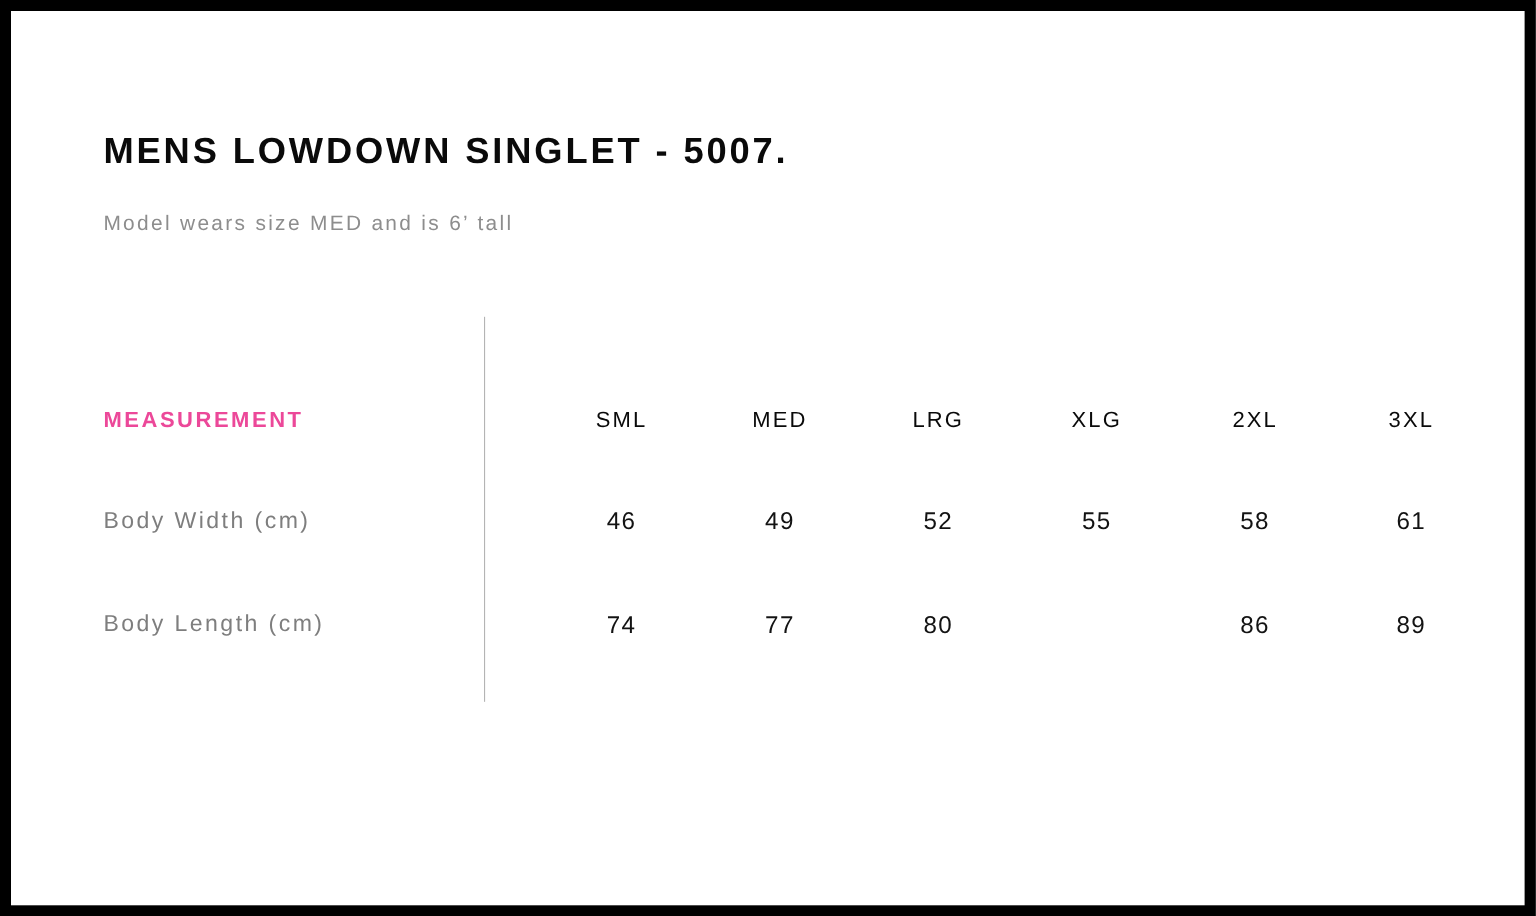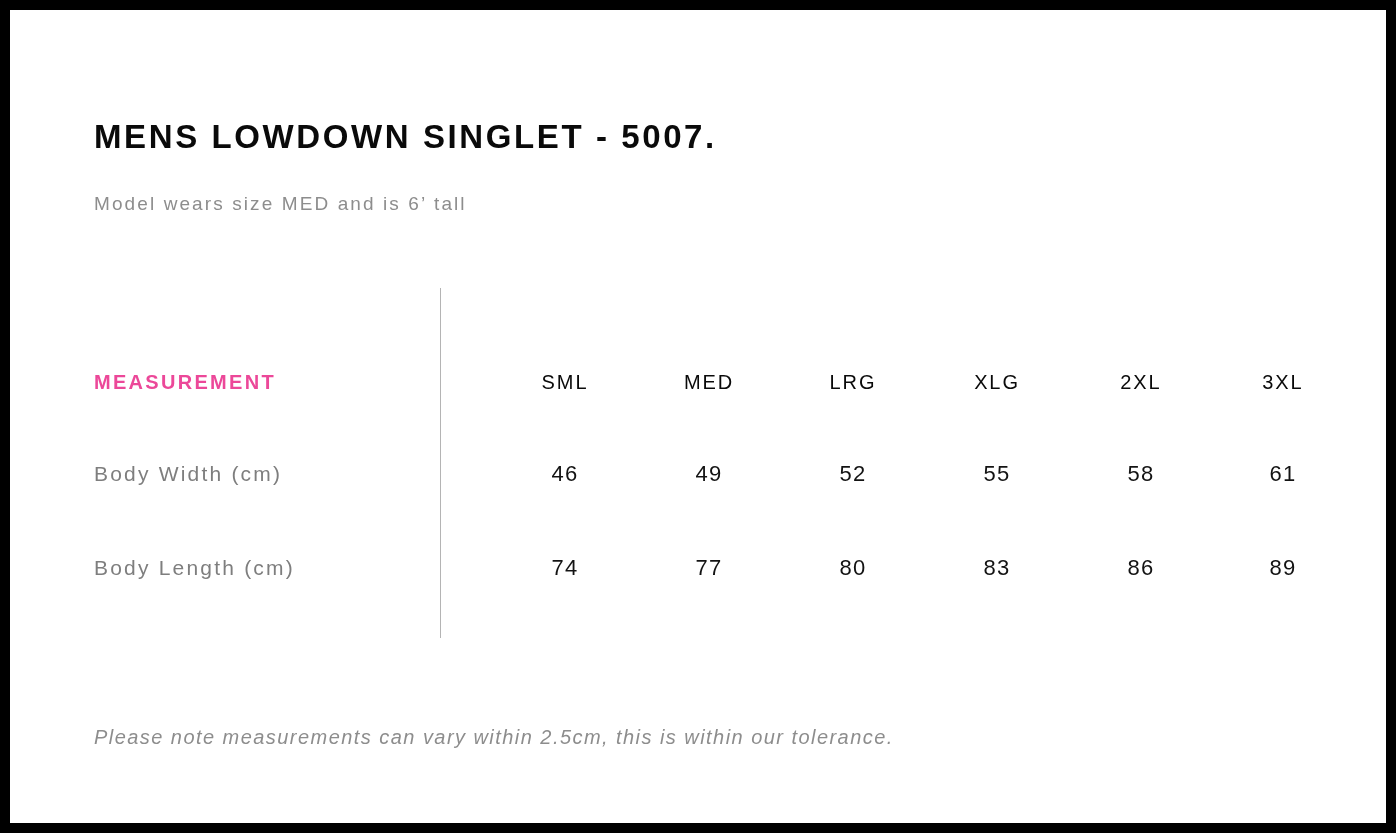--- a/index.html
+++ b/index.html
@@ -160,22 +160,20 @@
       <div class="cell" style="left:927px;">55</div>
       <div class="cell" style="left:1071px;">58</div>
       <div class="cell" style="left:1213px;">61</div>
     </div>
 
     <div class="row row-1">
       <div class="row-label">Body Length (cm)</div>
       <div class="cell" style="left:495px;">74</div>
       <div class="cell" style="left:639px;">77</div>
       <div class="cell" style="left:783px;">80</div>
-      <div class="cell" style="left:927px;">83</div>
       <div class="cell" style="left:1071px;">86</div>
       <div class="cell" style="left:1213px;">89</div>
     </div>
 
   </div>
 
-  <div class="footnote">Please note measurements can vary within 2.5cm, this is within our tolerance.</div>
 
 </div>
 
 </body></html>

